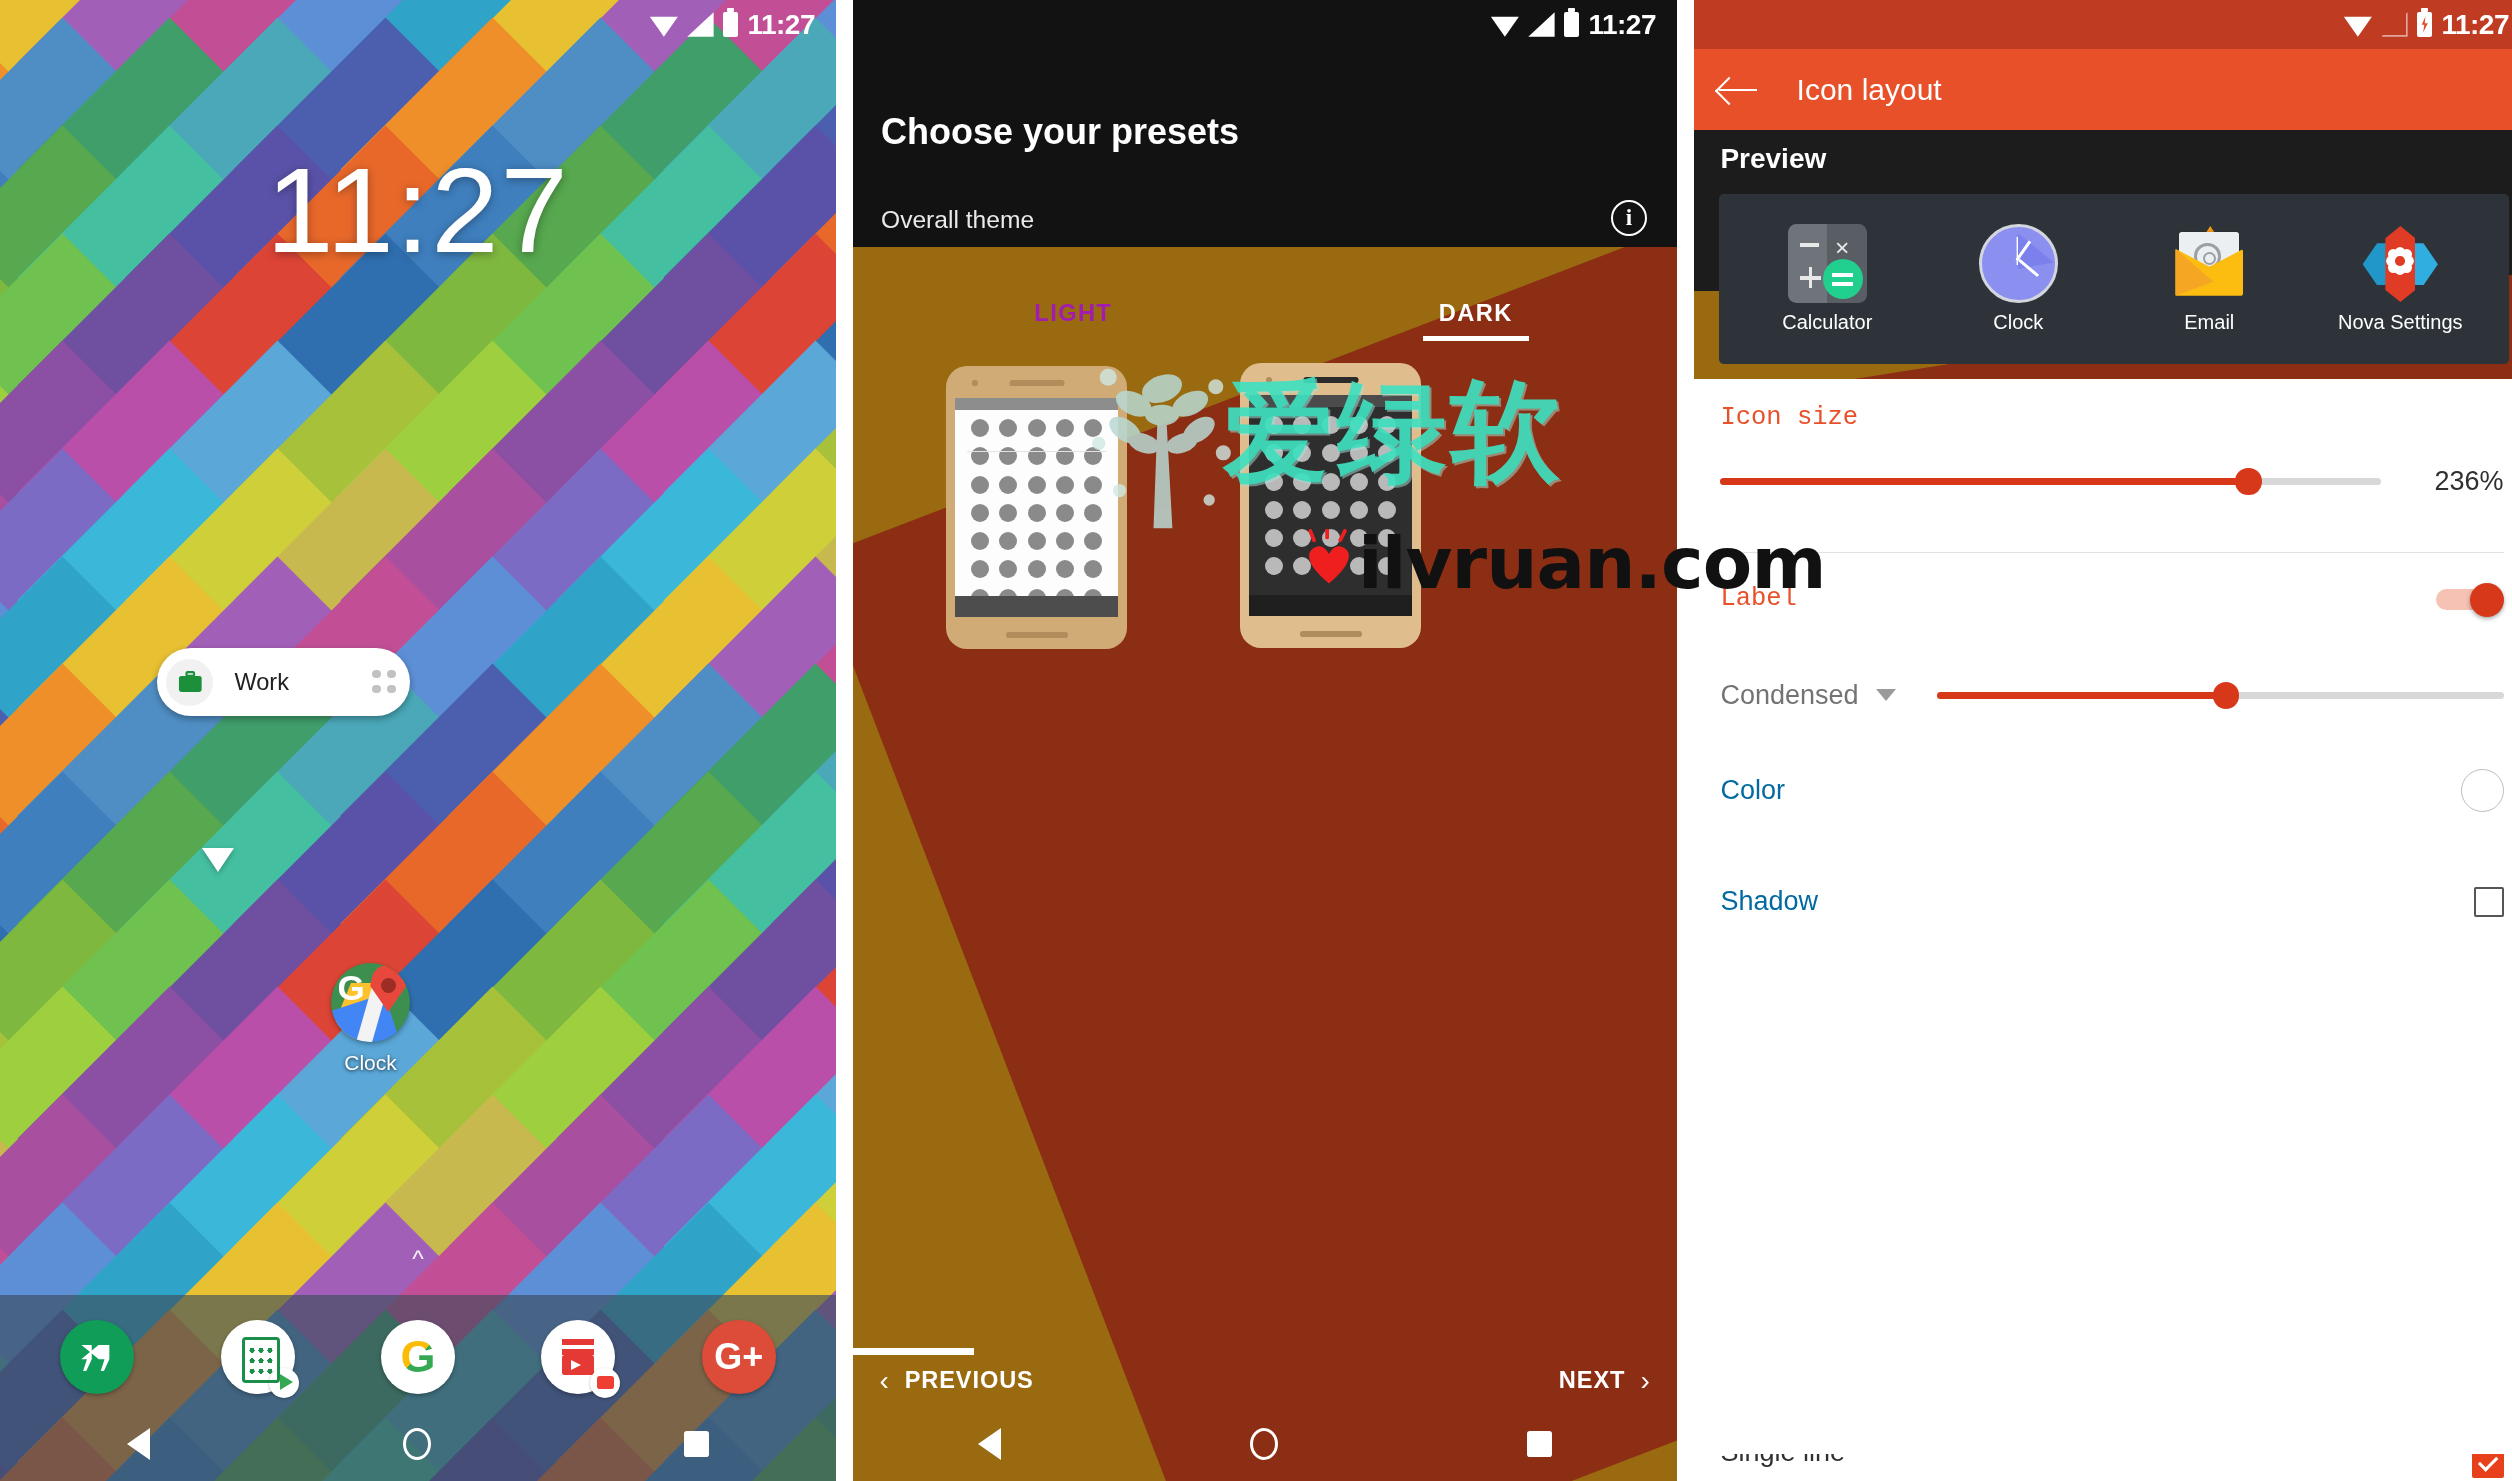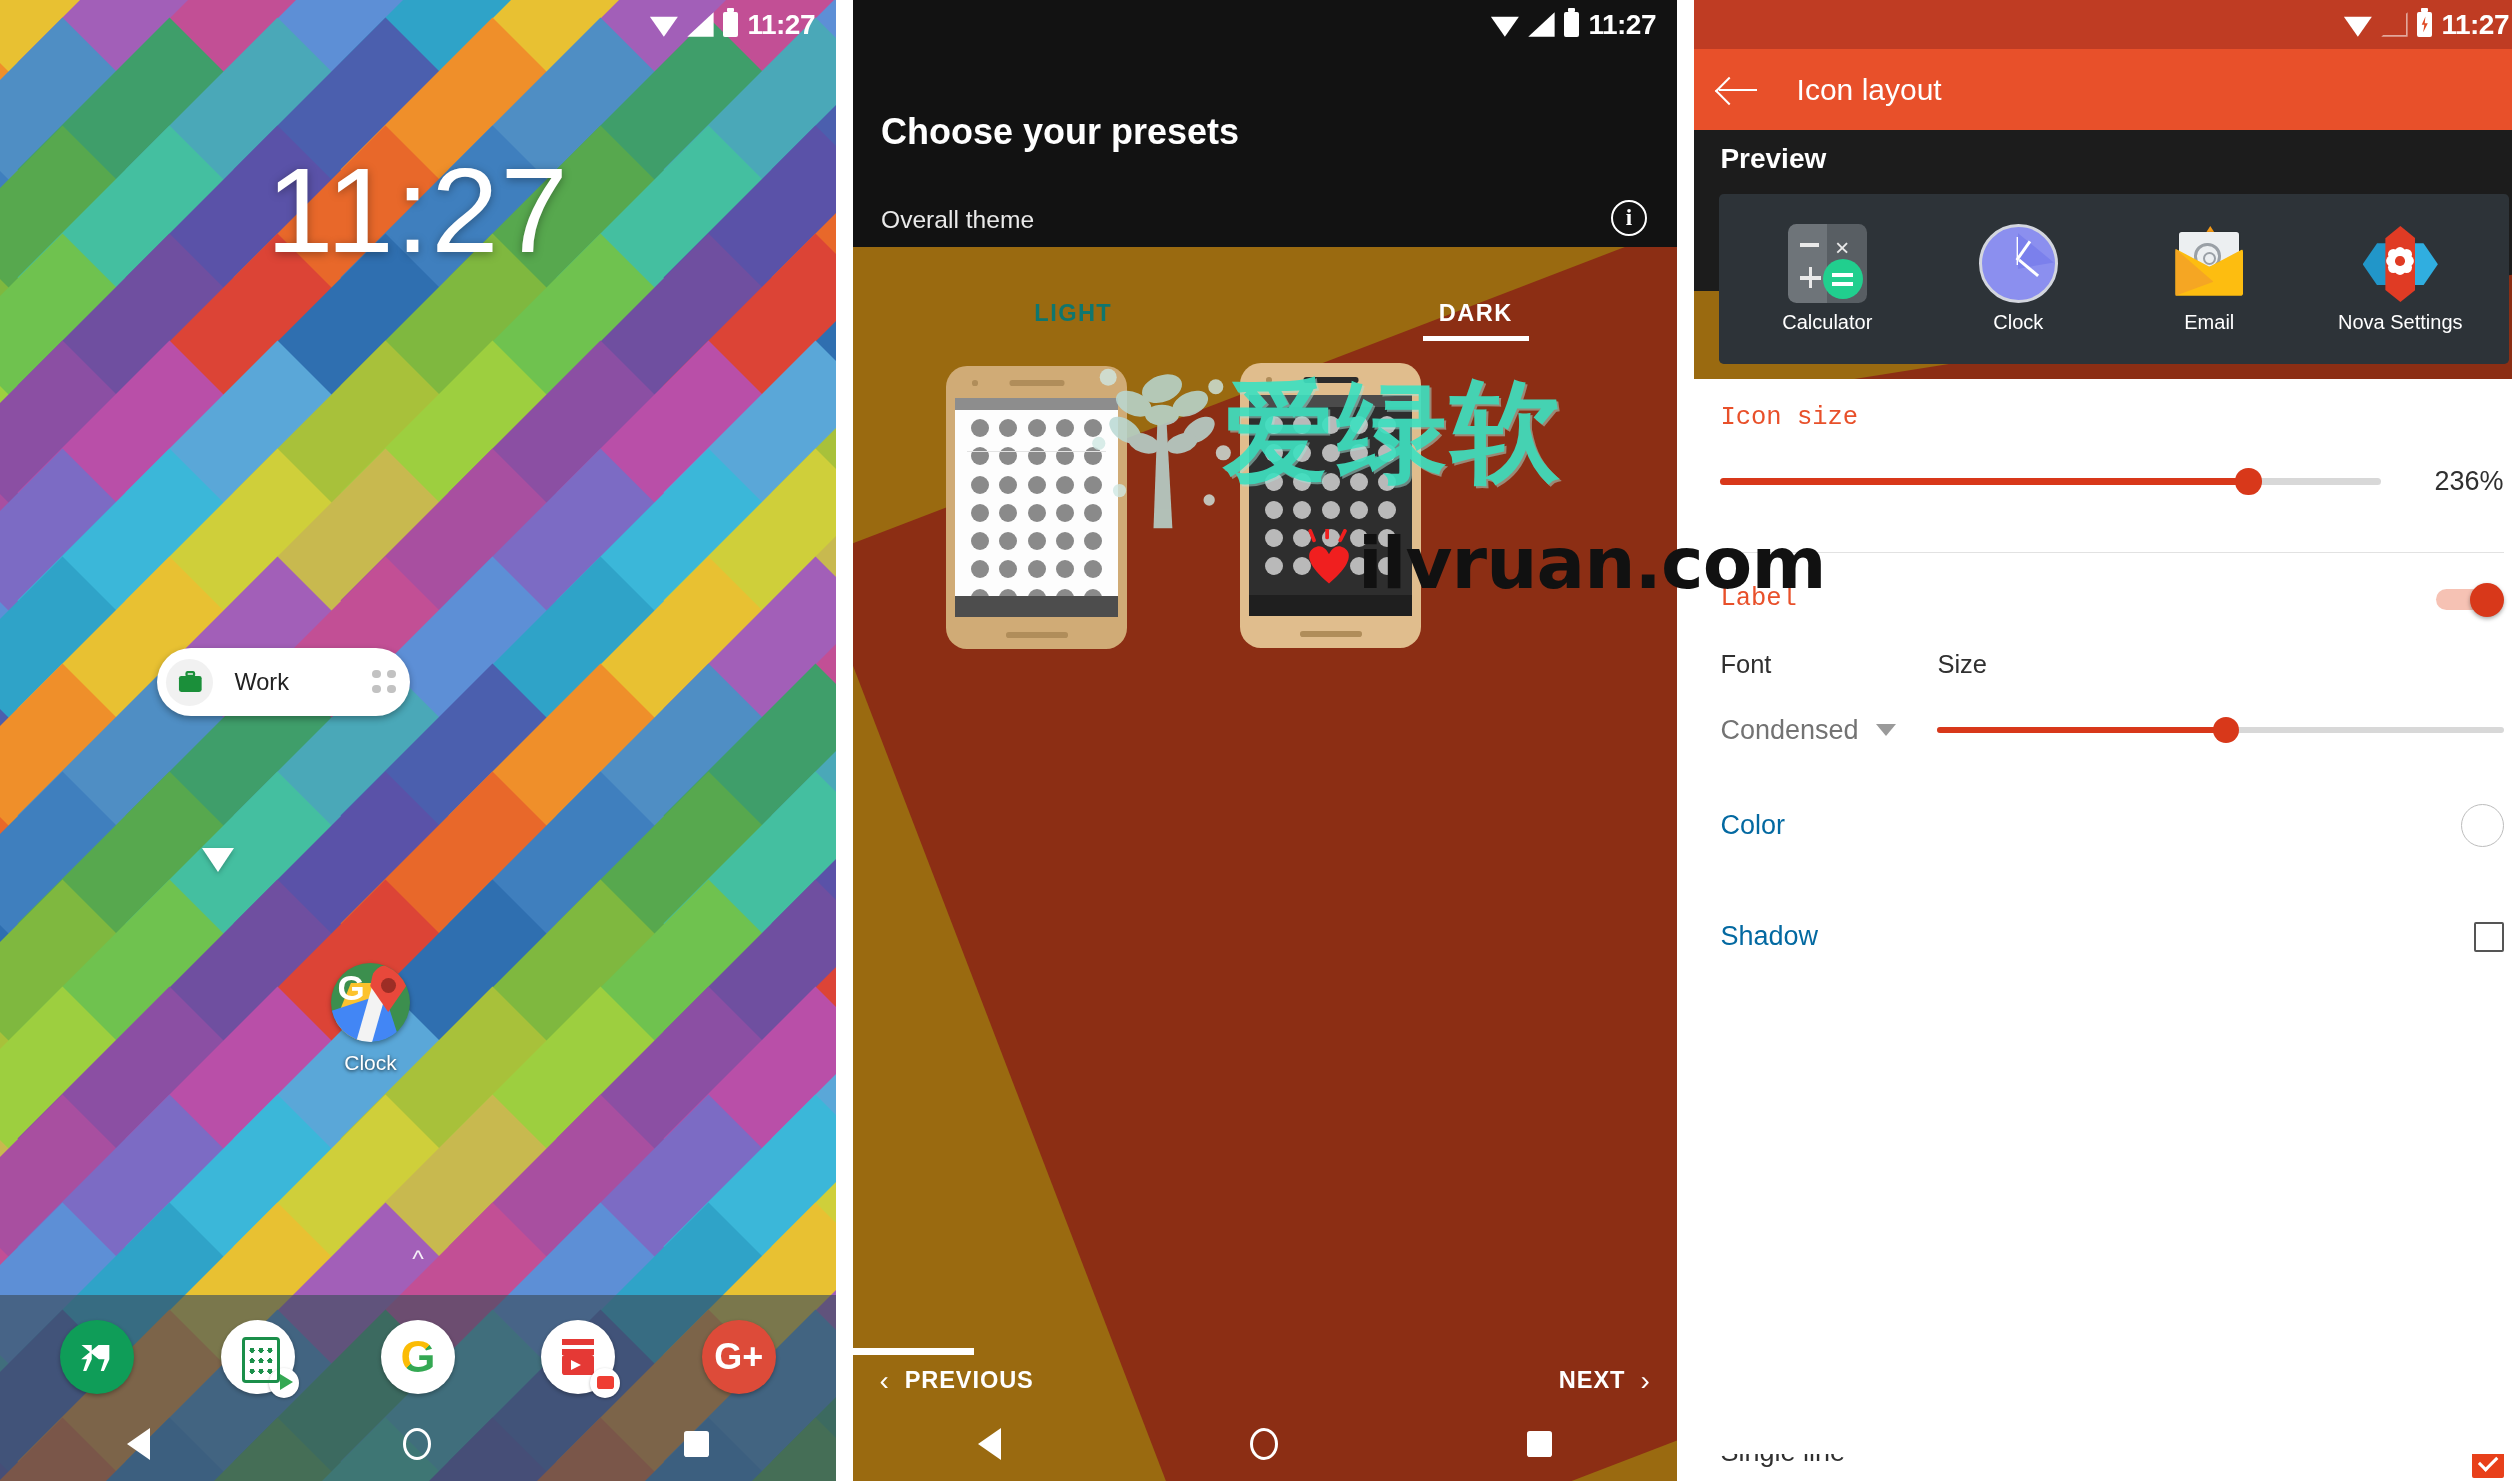--- a/index.html
+++ b/index.html
@@ -184,21 +184,21 @@
   }
   .p2-title { position: absolute; left: 28px; top: 111px; color: #fff; font-size: 36px; font-weight: 700; z-index: 10; }
   .p2-sub { position: absolute; left: 28px; top: 206px; color: #e9e9e9; font-size: 24.6px; z-index: 10; }
   .p2-info {
     position: absolute; right: 30px; top: 200px; width: 36px; height: 36px; border-radius: 50%;
     border: 2.8px solid #fff; color: #fff; font-size: 23px; font-weight: 700; z-index: 10;
     display: flex; align-items: center; justify-content: center; font-family: "Liberation Serif", serif;
   }
   .p2-tabs { position: absolute; left: 0; right: 0; top: 300px; display: flex; z-index: 10; }
   .p2-tab { flex: 1; text-align: center; font-size: 23.6px; letter-spacing: 1.4px; font-weight: 700; }
-  .p2-tab.inactive { color: #0f766e; padding-left: 19px; }
+  .p2-tab.inactive { color: #a21caf; padding-left: 19px; }
   .p2-tab.active { color: #fff; }
   .p2-tab.active .ul { display: block; width: 106px; height: 4.7px; background: #fff; margin: 9.4px auto 0; }
 
   .phone-mock { position: absolute; z-index: 8; border-radius: 21px; }
   .pm-light { left: 93px; top: 366px; width: 181px; height: 283px; background: #d0ab76; }
   .pm-dark  { left: 387px; top: 363px; width: 181px; height: 285px; background: #e0bd8d; }
   .pm-screen { position: absolute; left: 9.4px; right: 9.4px; top: 32px; bottom: 32px; }
   .pm-light .pm-screen { background: #fdfdfd; }
   .pm-dark .pm-screen { background: #2e2e2e; }
   .pm-sb { position: absolute; left: 0; right: 0; top: 0; height: 12.3px; }
@@ -789,24 +789,20 @@
 
       <div class="row-label">
         <span class="sect-title">Label</span>
         <span class="toggle">
           <span class="track"></span>
             <span class="thumb"></span>
         </span>
       </div>
 
       <div class="row-fontsize">
-        <div class="fs-heads">
-          <span class="h1">Font</span>
-          <span class="h2">Size</span>
-        </div>
         <div class="fs-controls">
           <span class="fs-dd">
             <span class="v">Condensed</span>
             <span class="caret"></span>
           </span>
           <span class="sld">
             <span class="fill" id="fsFill" style="width: 51%;"></span>
               <span class="knob" id="fsKnob" style="left: 51%;"></span>
           </span>
         </div>

